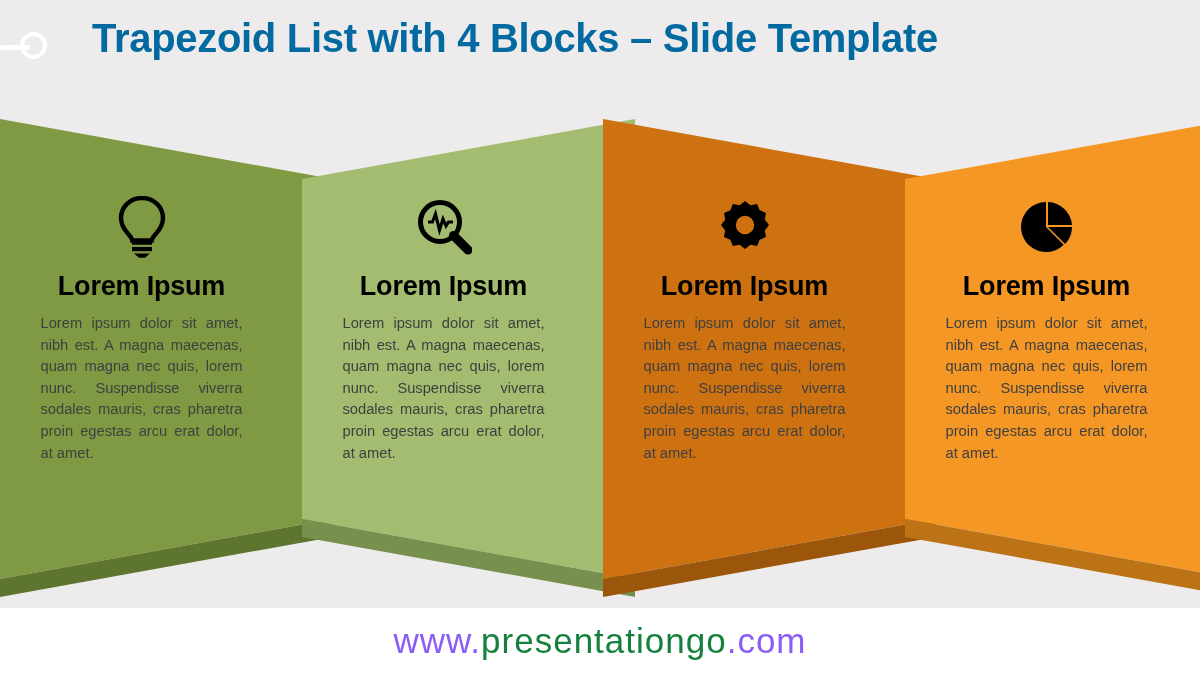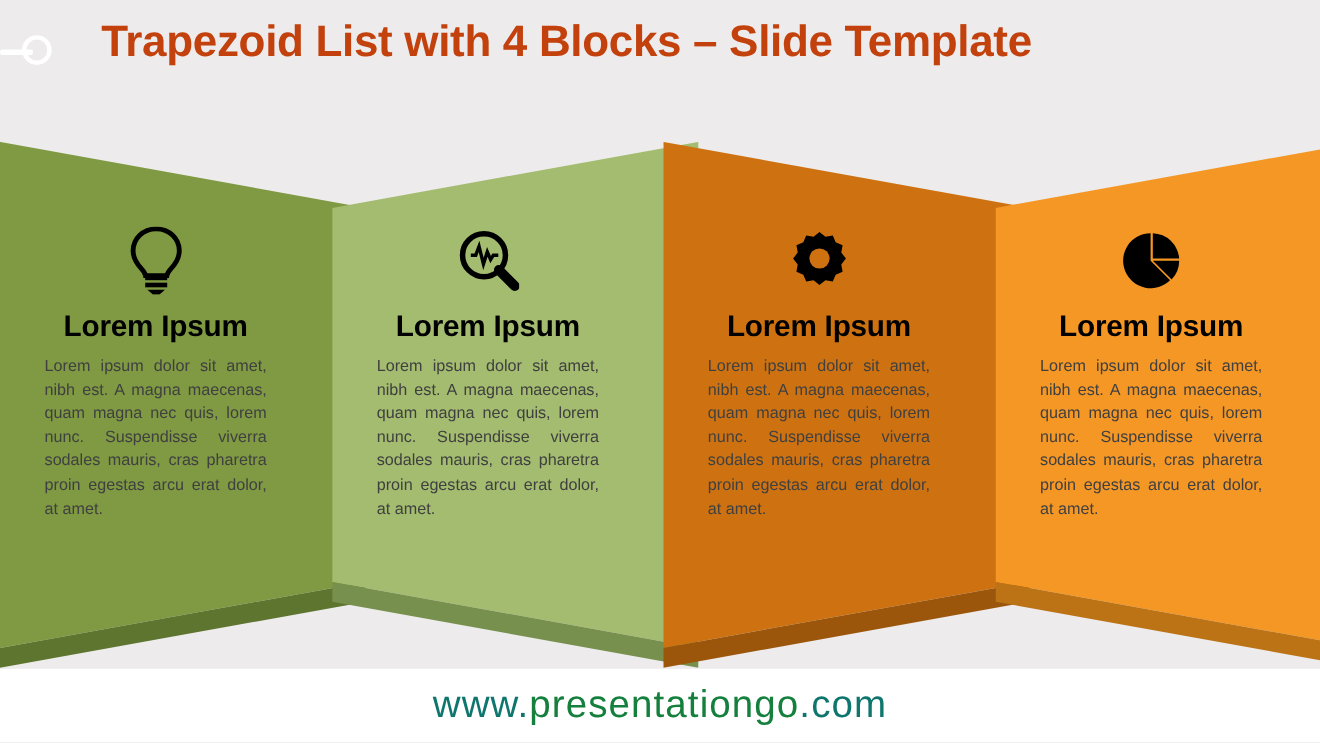--- a/index.html
+++ b/index.html
@@ -43,36 +43,36 @@
     box-sizing: border-box;
   }
   .slide-title {
     position: absolute;
     left: 92px;
     top: 16px;
     width: 1060px;
     font-family: "Liberation Sans", sans-serif;
     font-size: 40px;
     font-weight: bold;
-    color: #c2410c;
+    color: #0369a1;
     letter-spacing: -0.3px;
     white-space: nowrap;
   }
 
   
   .blocks {
     position: absolute;
     left: 0;
     top: 118px;
     width: 1200px;
     height: 480px;
   }
   .block {
     position: absolute;
-    top: 11px;
+    top: 1px;
     width: 333px;
     height: 480px;
   }
   .block .face {
     position: absolute;
     inset: 0;
     width: 100%;
     height: 100%;
   }
   .block .face svg {
@@ -138,21 +138,21 @@
     position: absolute;
     left: 0;
     bottom: 14px;
     width: 1200px;
     text-align: center;
     font-family: "Liberation Sans", sans-serif;
     font-size: 35px;
     letter-spacing: 1px;
     white-space: nowrap;
   }
-  .footer-text .dim { color: #0f766e; }
+  .footer-text .dim { color: #8b5cf6; }
   .footer-text .strong { color: #15803d; }
 </style>
 </head>
 <body>
 
 <div class="header">
   <div class="logo-mark">
     <div class="bar"></div>
     <div class="ring"></div>
   </div>

